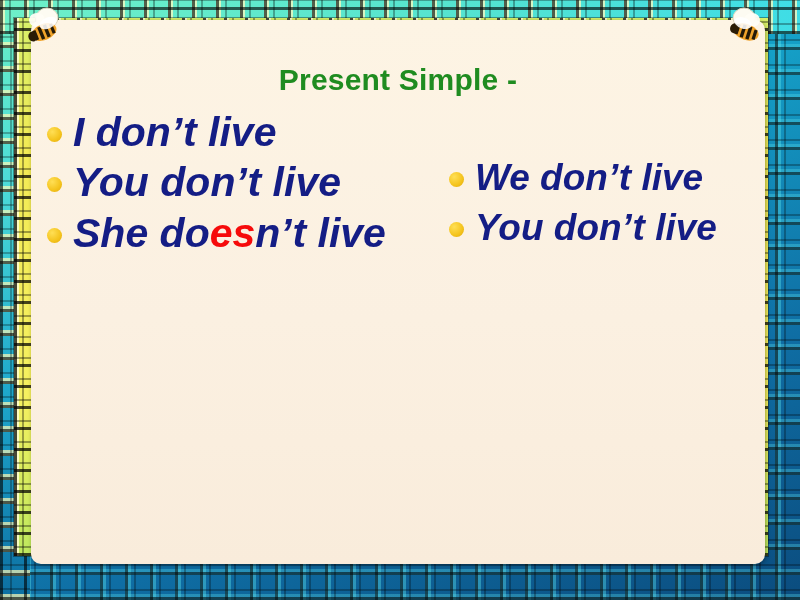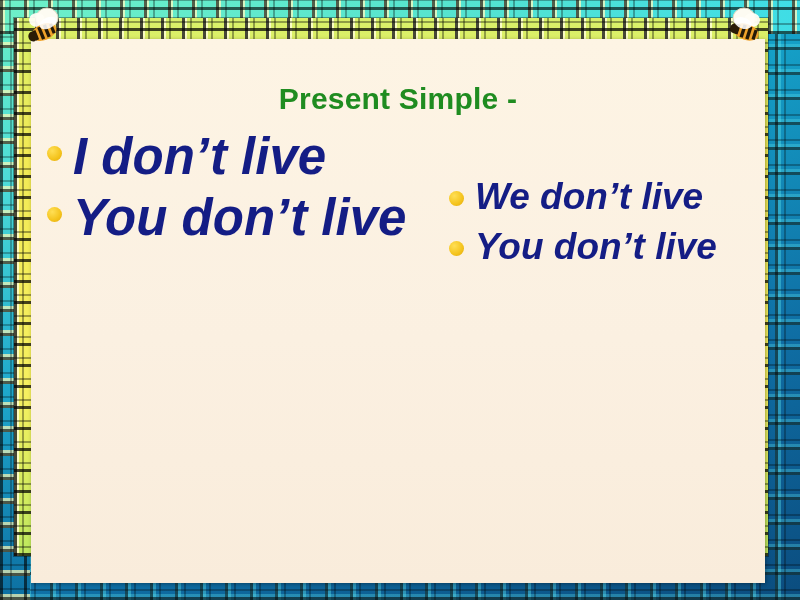--- a/index.html
+++ b/index.html
@@ -112,26 +112,27 @@
         rgba(255,255,210,0.85) 0px, rgba(255,255,210,0.85) 5px,
         rgba(255,255,255,0.0) 5px, rgba(255,255,255,0.0) 21px),
       linear-gradient(180deg, #d8f06a 0%, #f2ea55 25%, #f6f060 70%, #bde85e 100%);
     box-shadow: 0 0 0 1px rgba(0,0,0,0.35);
   }
 
   
   .paper {
     position: absolute;
     left: 31px;
-    top: 39px;
+    top: 20px;
     width: 734px;
     height: 544px;
     background: linear-gradient(180deg, #fdf4e4 0%, #fbf0e1 55%, #f9ecdb 100%);
     box-shadow: 1px 1px 4px rgba(0,0,0,0.35);
     overflow: hidden;
+    border-radius: 10px;
   }
 
   
   .bee {
     position: absolute;
     width: 46px;
     height: 52px;
     z-index: 40;
     pointer-events: none;
   }
@@ -165,21 +166,21 @@
     position: relative;
     display: block;
     padding-left: 34px;
     margin-bottom: 2px;
     color: #141d85;
     font-weight: bold;
     font-style: italic;
     font-family: "Liberation Sans", sans-serif;
     line-height: 1.08;
   }
-  .col-left  .bullet-item { font-size: 51px; margin-bottom: 6px; font-style: italic; }
+  .col-left  .bullet-item { font-size: 41px; margin-bottom: 6px; font-style: italic; }
   .col-right .bullet-item { font-size: 37px; margin-bottom: 10px; }
 
   .bullet-item .dot {
     position: absolute;
     left: 8px;
     width: 15px;
     height: 15px;
     border-radius: 50%;
     background: radial-gradient(circle at 35% 32%, #ffdf55 0%, #f4c31c 60%, #e0a80c 100%);
   }
@@ -209,20 +210,23 @@
 
       <div class="bullet-item">
         <span class="dot"></span><span>I don’t live</span><span class="hl-red"></span><span></span>
       </div>
 
       <div class="bullet-item">
         <span class="dot"></span><span>You don’t live</span><span class="hl-red"></span><span></span>
       </div>
 
 
+      <div class="bullet-item">
+        <span class="dot"></span><span>She do</span><span class="hl-red">es</span><span>n’t live</span>
+      </div>
 
 
     </div>
 
     <div class="col col-right">
 
       <div class="bullet-item">
         <span class="dot"></span><span class="nowrap">We don’t live</span><span class="hl-red"></span><span></span>
       </div>
 

